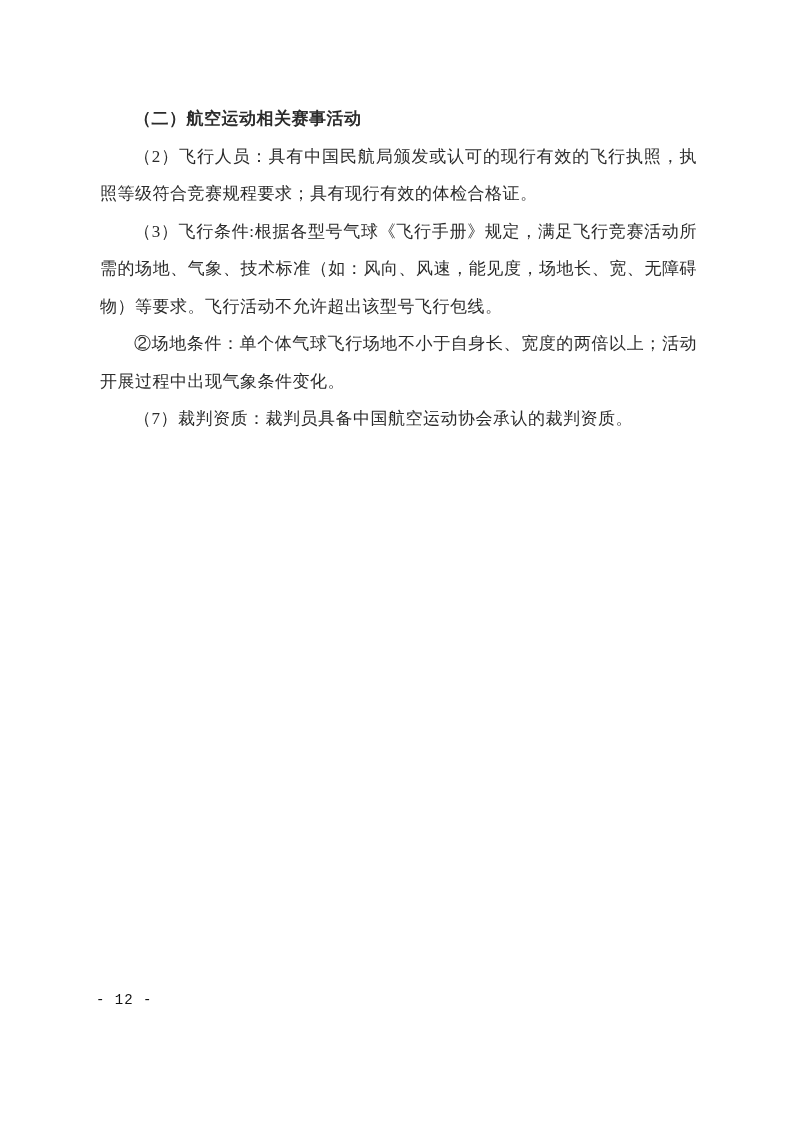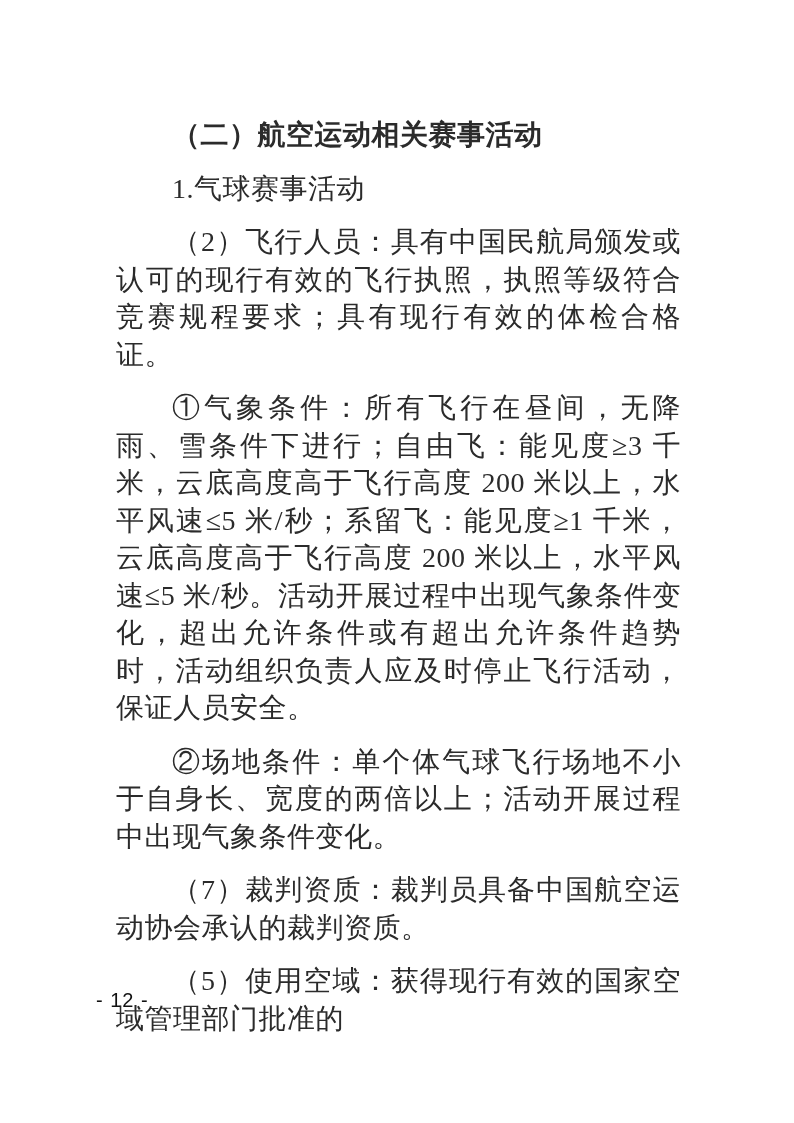--- a/index.html
+++ b/index.html
@@ -16,50 +16,48 @@
     font-family: "Liberation Serif", "DejaVu Serif", serif;
     color: #2b2b2b;
   }
   .content {
     position: absolute;
     left: 100px;
     top: 100px;
     width: 597px;
   }
   .content p {
-    margin: 16px;
-    font-size: 28px;
+    margin: 0;
+    font-size: 17px;
     line-height: 37.5px;
     text-align: justify;
     text-justify: inter-ideograph;
     text-indent: 2em;
     letter-spacing: 0.5px;
     word-break: break-all;
   }
   .section-heading {
     font-weight: bold;
   }
   .page-number {
     position: absolute;
     left: 96px;
     top: 989px;
-    font-size: 20px;
+    font-size: 14px;
     line-height: 22px;
     letter-spacing: 1px;
     color: #111111;
-    font-family: Liberation Sans, sans-serif;
+    font-family: Liberation Mono, monospace;
   }
 </style>
 </head>
 <body>
 
 <div class="page">
   <div class="content">
     <p class="section-heading">（二）航空运动相关赛事活动</p>
-    <p>1.气球赛事活动</p>
     <p>（2）飞行人员：具有中国民航局颁发或认可的现行有效的飞行执照，执照等级符合竞赛规程要求；具有现行有效的体检合格证。</p>
-    <p>①气象条件：所有飞行在昼间，无降雨、雪条件下进行；自由飞：能见度≥3 千米，云底高度高于飞行高度 200 米以上，水平风速≤5 米/秒；系留飞：能见度≥1 千米，云底高度高于飞行高度 200 米以上，水平风速≤5 米/秒。活动开展过程中出现气象条件变化，超出允许条件或有超出允许条件趋势时，活动组织负责人应及时停止飞行活动，保证人员安全。</p>
+    <p>（3）飞行条件:根据各型号气球《飞行手册》规定，满足飞行竞赛活动所需的场地、气象、技术标准（如：风向、风速，能见度，场地长、宽、无障碍物）等要求。飞行活动不允许超出该型号飞行包线。</p>
     <p>②场地条件：单个体气球飞行场地不小于自身长、宽度的两倍以上；活动开展过程中出现气象条件变化。</p>
     <p>（7）裁判资质：裁判员具备中国航空运动协会承认的裁判资质。</p>
-    <p>（5）使用空域：获得现行有效的国家空域管理部门批准的</p>
   </div>
   <div class="page-number">- 12 -</div>
 </div>
 
 </body></html>

